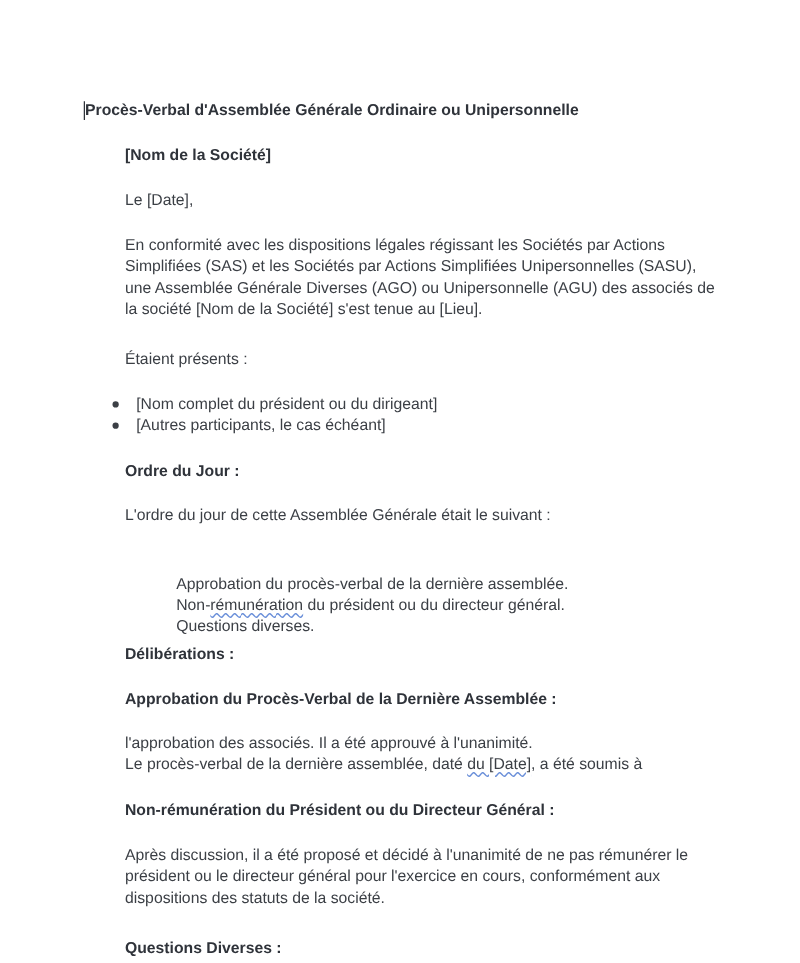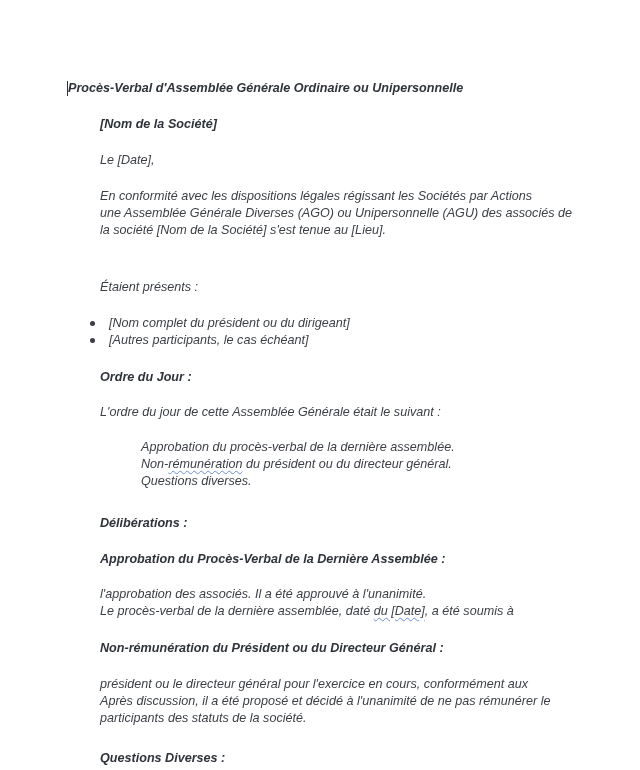--- a/index.html
+++ b/index.html
@@ -15,21 +15,20 @@
       font-family: "Liberation Sans", "DejaVu Sans", sans-serif;
       color: #3b3f45;
     }
     .page {
       position: absolute;
       left: 0;
       top: 0;
       width: 516px;
       height: 770px;
       background: #ffffff;
-      font-style: italic;
     }
     .doc {
       position: absolute;
       left: 68px;
       top: 80px;
       width: 510px;
       font-size: 12.6px;
       line-height: 17px;
       color: #3b3f45;
     }
@@ -48,21 +47,21 @@
     }
     .cursor {
       position: absolute;
       left: -1px;
       top: 1px;
       width: 1px;
       height: 15px;
       background: #2f333a;
     }
     .blk { position: absolute; left: 0; }
-    .indent { padding-left: 41px; }
+    .indent { padding-left: 41px; margin-top: 20px; }
     ul.bullets {
       list-style: none;
       margin: 0;
       padding: 0;
     }
     ul.bullets li {
       position: relative;
       padding-left: 41px;
       height: 17px;
     }
@@ -91,20 +90,21 @@
       <span class="cursor"></span>
       <span>Procès-Verbal d'Assemblée Générale Ordinaire ou Unipersonnelle</span>
     </div>
 
     <p class="blk bold" style="top:36px;">[Nom de la Société]</p>
 
     <p class="blk" style="top:72px;">Le [Date],</p>
 
     <div class="blk" style="top:108px;">
       <p>En conformité avec les dispositions légales régissant les Sociétés par Actions</p>
+      <p>Simplifiées (SAS) et les Sociétés par Actions Simplifiées Unipersonnelles (SASU),</p>
       <p>une Assemblée Générale Diverses (AGO) ou Unipersonnelle (AGU) des associés de</p>
       <p>la société [Nom de la Société] s'est tenue au [Lieu].</p>
     </div>
 
     <p class="blk" style="top:199px;">Étaient présents :</p>
 
     <ul class="blk bullets" style="top:235px;">
       <li>
         <span class="dot"></span>
         <span>[Nom complet du président ou du dirigeant]</span>
@@ -130,21 +130,21 @@
     <p class="blk bold indent" style="top:471px;">Approbation du Procès-Verbal de la Dernière Assemblée :</p>
 
     <div class="blk" style="top:506px;">
       <p>l'approbation des associés. Il a été approuvé à l'unanimité.</p>
       <p><span>Le procès-verbal de la dernière assemblée, daté </span><span class="squiggle">du [Date]</span><span>, a été soumis à</span></p>
     </div>
 
     <p class="blk bold indent" style="top:560px;">Non-rémunération du Président ou du Directeur Général :</p>
 
     <div class="blk" style="top:596px;">
+      <p>Après discussion, il a été proposé et décidé à l'unanimité de ne pas rémunérer le</p>
       <p>président ou le directeur général pour l'exercice en cours, conformément aux</p>
-      <p>Après discussion, il a été proposé et décidé à l'unanimité de ne pas rémunérer le</p>
-      <p>participants des statuts de la société.</p>
+      <p>dispositions des statuts de la société.</p>
     </div>
 
     <p class="blk bold indent" style="top:670px;">Questions Diverses :</p>
 
   </div>
 </div>
 
 </body></html>

